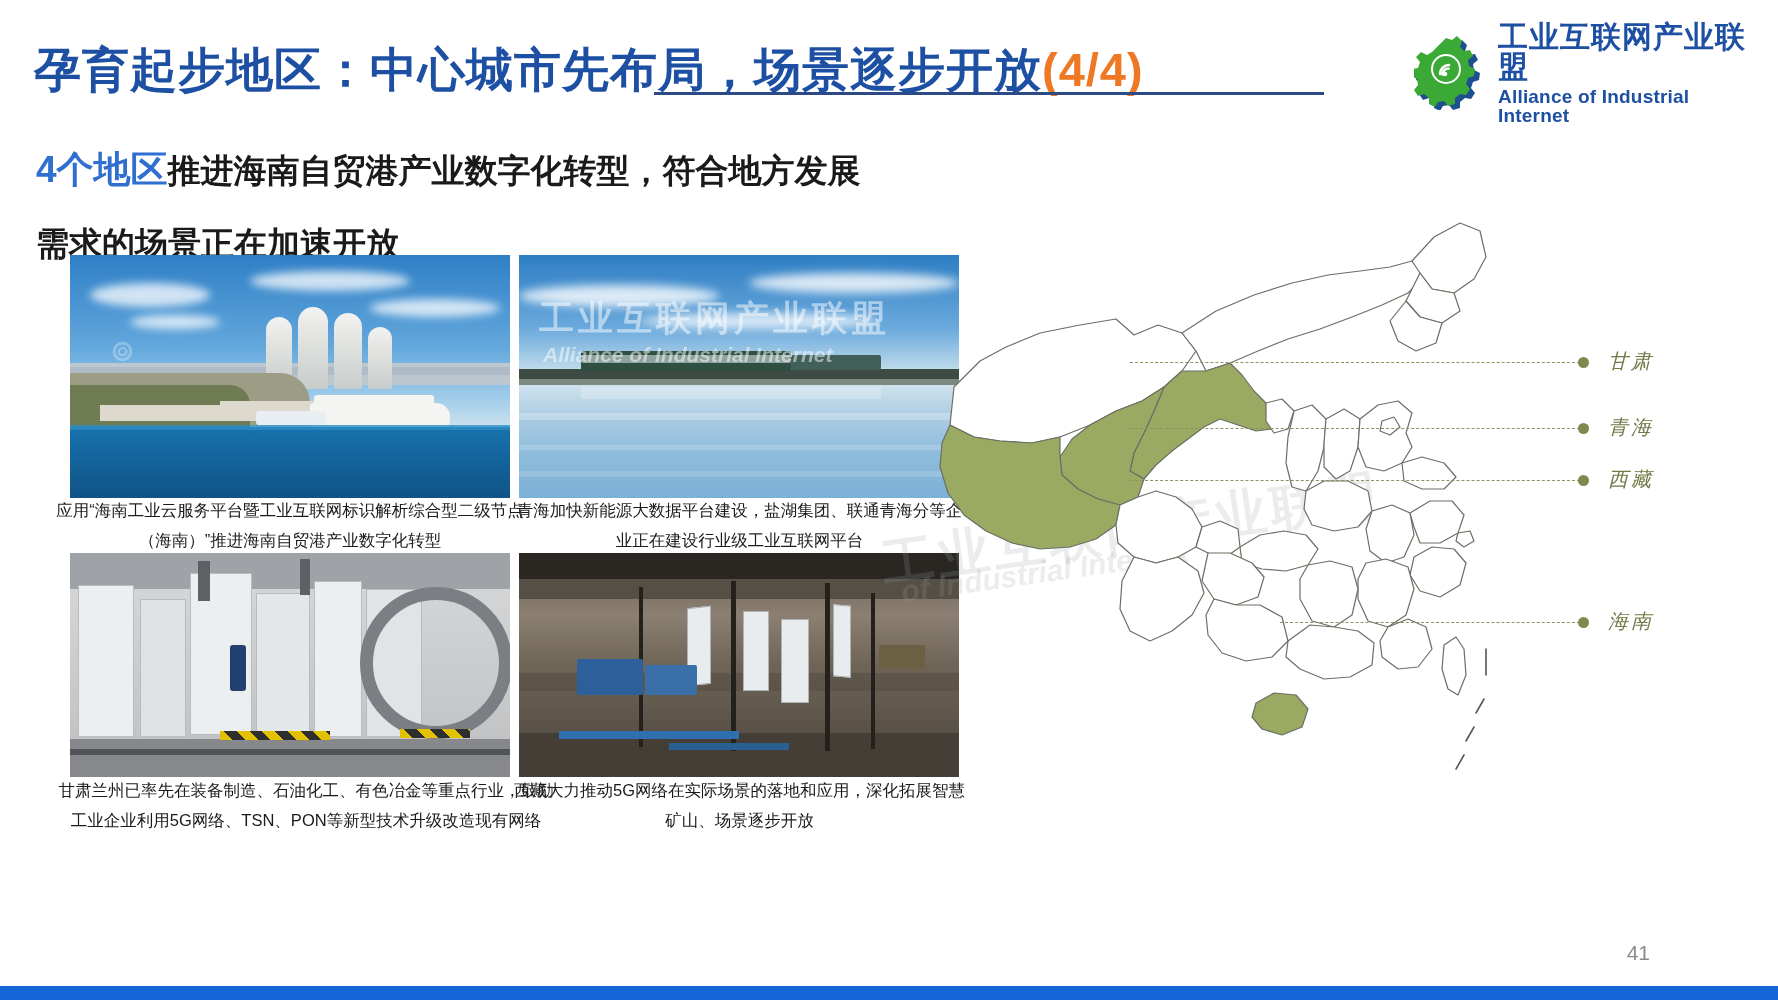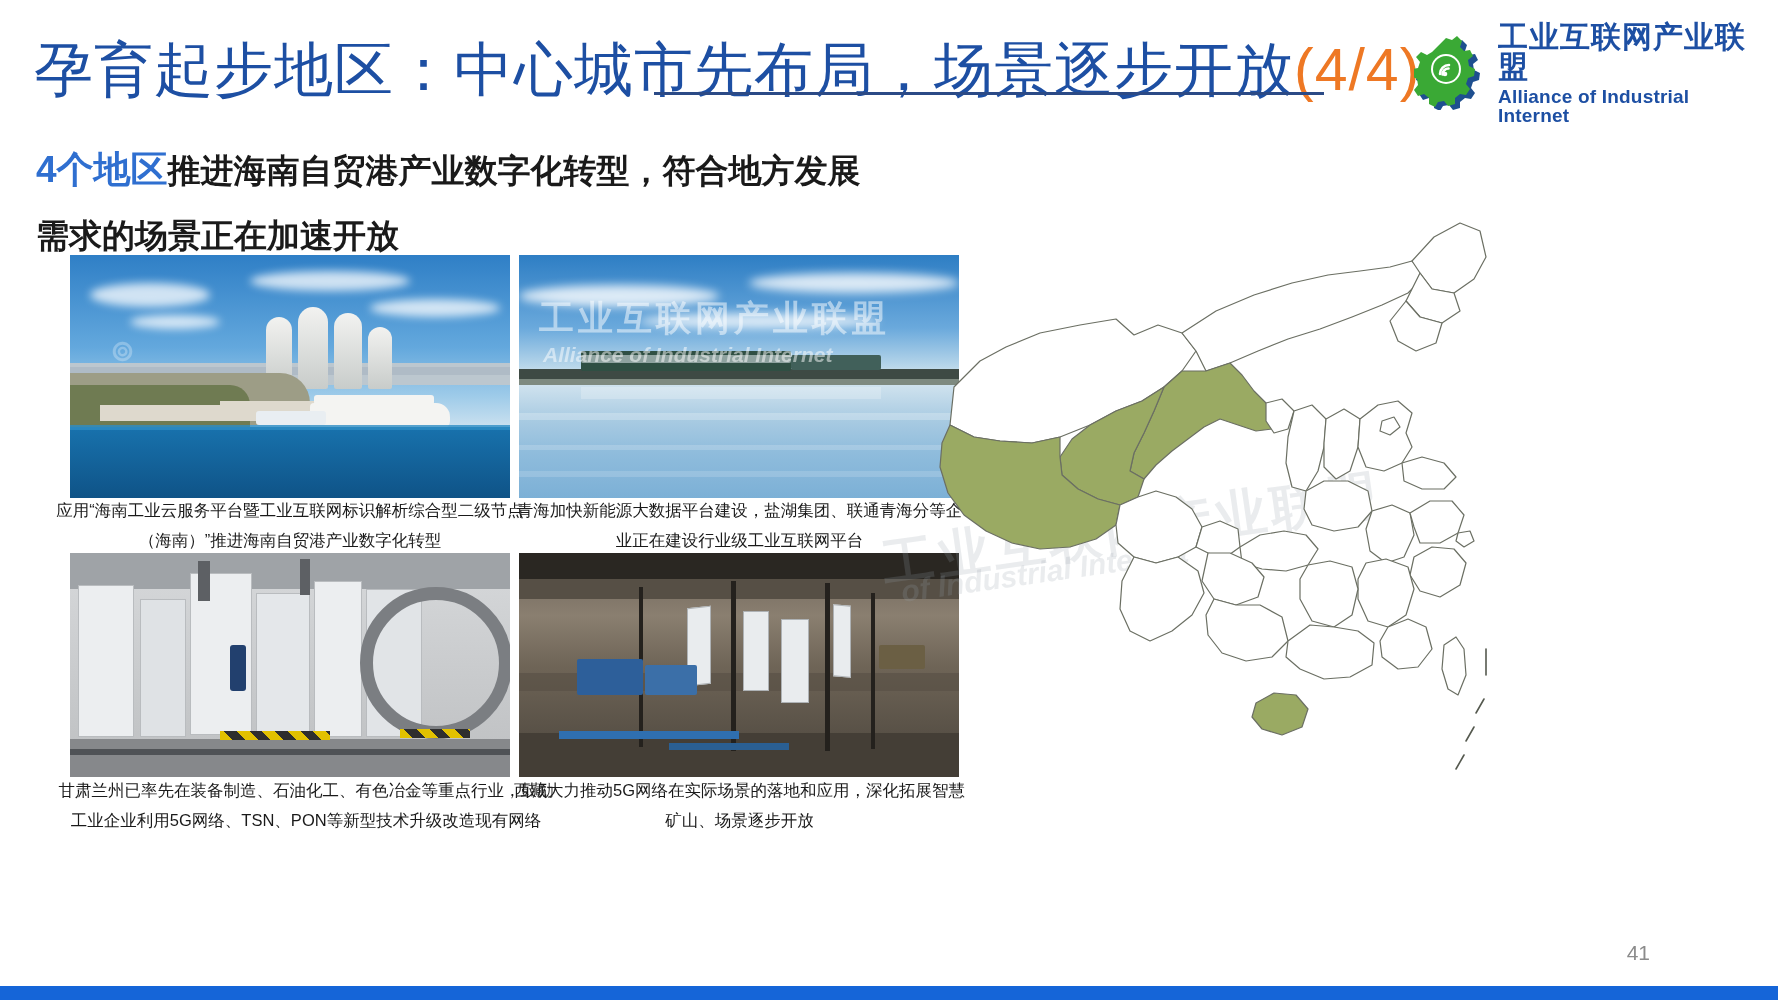--- a/index.html
+++ b/index.html
@@ -8,39 +8,39 @@
     background:#ffffff;
     font-family:"Liberation Sans","DejaVu Sans",sans-serif;
     overflow:hidden;
     position:relative;
   }
   .slide{position:absolute;inset:0;background:#fff;overflow:hidden;}
 
   
   .title-row{position:absolute;left:34px;top:30px;width:1320px;height:80px;}
   .title-text{
-    font-size:59px;font-weight:normal;color:#1d4fa3;
+    font-size:47px;font-weight:bold;color:#1d4fa3;
     letter-spacing:1px;white-space:nowrap;line-height:80px;
   }
   .title-text .num{color:#ee7824;}
   .title-underline{
     position:absolute;left:654px;top:92px;width:670px;height:3px;background:#2b4a86;
   }
 
   
   .logo{position:absolute;right:12px;top:36px;width:352px;height:74px;display:flex;align-items:center;gap:10px;}
   .logo-mark{width:74px;height:74px;position:relative;flex:0 0 74px;}
   .logo-text{display:flex;flex-direction:column;justify-content:center;line-height:1;}
   .logo-cn{font-size:30px;font-weight:bold;color:#1d4fa3;letter-spacing:1px;}
   .logo-en{font-size:19px;font-weight:bold;color:#1d4fa3;letter-spacing:.2px;margin-top:5px;}
 
   
   .sub1{position:absolute;left:36px;top:145px;font-size:33px;font-weight:bold;color:#1a1a1a;white-space:nowrap;}
   .sub1 .hl{color:#2f6fd0;font-size:37px;}
-  .sub2{position:absolute;left:36px;top:214px;font-size:33px;font-weight:bold;color:#1a1a1a;white-space:nowrap;text-align:center;}
+  .sub2{position:absolute;left:36px;top:222px;font-size:33px;font-weight:bold;color:#1a1a1a;white-space:nowrap;text-align:center;}
 
   
   .photo{position:absolute;overflow:hidden;}
   .ph1{left:70px;top:255px;width:440px;height:243px;}
   .ph2{left:519px;top:255px;width:440px;height:243px;}
   .ph3{left:70px;top:553px;width:440px;height:224px;}
   .ph4{left:519px;top:553px;width:440px;height:224px;}
 
   .cap{position:absolute;font-size:16.5px;color:#1a1a1a;text-align:center;line-height:30px;}
   .cap1{left:40px;top:495px;width:500px;}
@@ -304,17 +304,35 @@
       </g>
       <g stroke="#55594f" stroke-width="1.6" stroke-linecap="round">
         <line x1="566" y1="474" x2="566" y2="500"></line>
         <line x1="556" y1="538" x2="564" y2="524"></line>
         <line x1="546" y1="566" x2="554" y2="552"></line>
         <line x1="536" y1="594" x2="544" y2="580"></line>
       </g>
     </svg>
   </div>
 
+  <div class="leaders">
+
+    <div class="leader" style="left:0px;top:62px;width:450px;"></div>
+    <div class="dot" style="left:448px;top:57px;"></div>
+    <div class="mlabel" style="left:478px;top:48px;">甘肃</div>
+
+    <div class="leader" style="left:0px;top:128px;width:450px;"></div>
+    <div class="dot" style="left:448px;top:123px;"></div>
+    <div class="mlabel" style="left:478px;top:114px;">青海</div>
+
+    <div class="leader" style="left:0px;top:180px;width:450px;"></div>
+    <div class="dot" style="left:448px;top:175px;"></div>
+    <div class="mlabel" style="left:478px;top:166px;">西藏</div>
+
+    <div class="leader" style="left:150px;top:322px;width:300px;"></div>
+    <div class="dot" style="left:448px;top:317px;"></div>
+    <div class="mlabel" style="left:478px;top:308px;">海南</div>
+  </div>
 
   <div class="pagenum">41</div>
   <div class="bottombar"></div>
 
 </div>
 
 </body></html>

